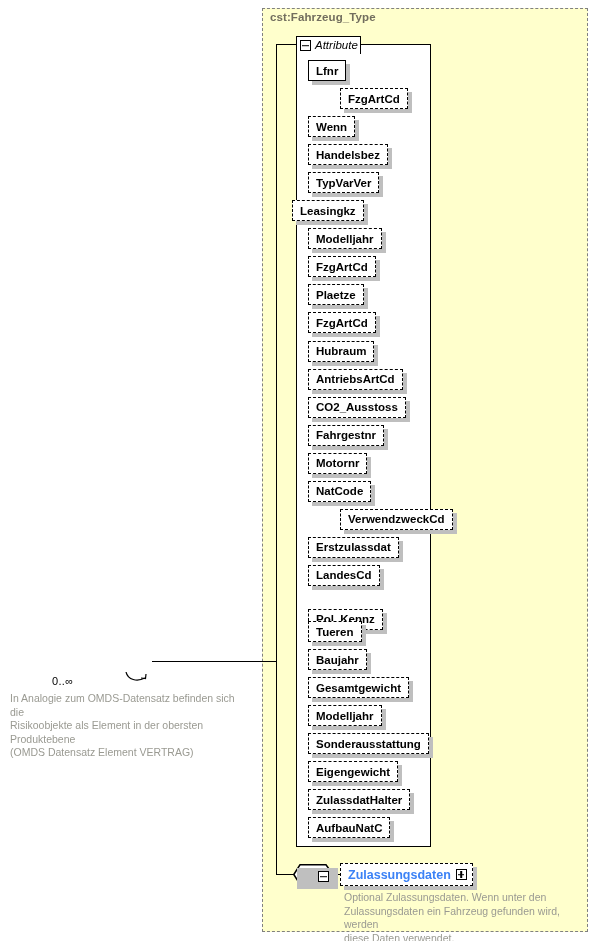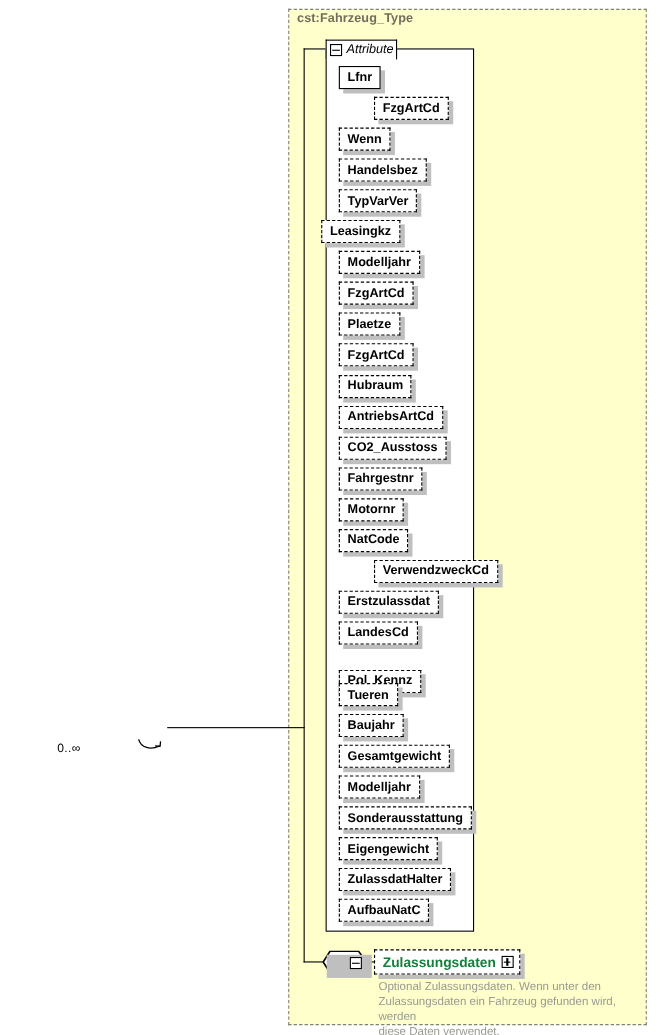--- a/index.html
+++ b/index.html
@@ -74,21 +74,21 @@
   .seq-shadow{
     position:absolute;left:4px;top:4px;width:41px;height:21px;background:#bfbfbf;
   }
 
   
   .elem-node{position:absolute;left:340px;top:863px;z-index:2;}
   .elem-box{
     position:relative;display:inline-flex;align-items:center;gap:5px;
     height:23px;padding:0 5px 0 7px;background:#ffffff;
     border:1.5px dashed #000;box-sizing:border-box;
-    font-size:12.5px;font-weight:bold;color:#15803d;white-space:nowrap;
+    font-size:12.5px;font-weight:bold;color:#3b82f6;white-space:nowrap;
   }
 
   
   .root-node{position:absolute;left:14px;top:650px;z-index:2;}
   .root-box{
     position:relative;display:inline-flex;align-items:center;gap:6px;
     height:24px;padding:0 5px 0 8px;background:#ffffff;
     border:1.5px dashed #000;box-sizing:border-box;
     font-size:12.5px;font-weight:bold;color:#000;white-space:nowrap;
   }
@@ -242,14 +242,17 @@
   </div>
   <div class="annotation ann-zul">Optional Zulassungsdaten. Wenn unter den
 Zulassungsdaten ein Fahrzeug gefunden wird, werden
 diese Daten verwendet.</div>
 
   <svg class="occurs-curve" viewBox="0 0 22 10">
     <path d="M1,0 C3,8 12,10 20,6" fill="none" stroke="#000000" stroke-width="1.2"></path>
     <path d="M21,2 L20.5,6.5 L16,6" fill="none" stroke="#000000" stroke-width="1.2"></path>
   </svg>
   <div class="cardinality">0..∞</div>
+  <div class="annotation ann-root">In Analogie zum OMDS-Datensatz befinden sich die
+Risikoobjekte als Element in der obersten Produktebene
+(OMDS Datensatz Element VERTRAG)</div>
 
 </div>
 
 </body></html>

